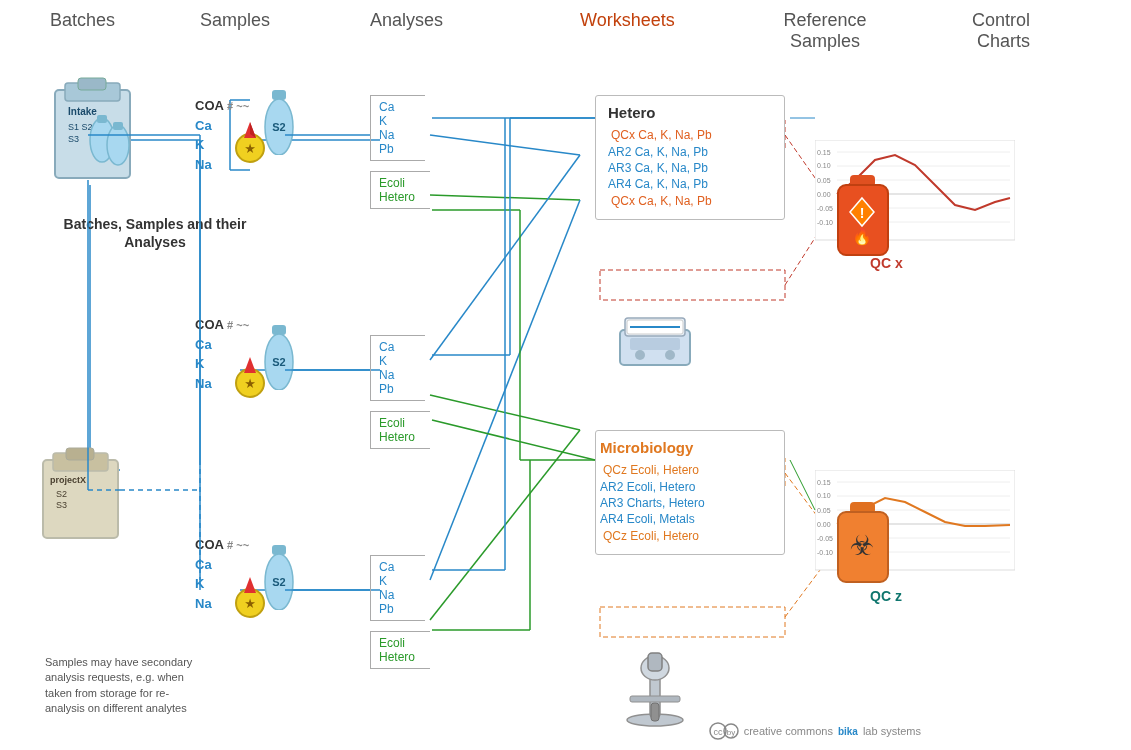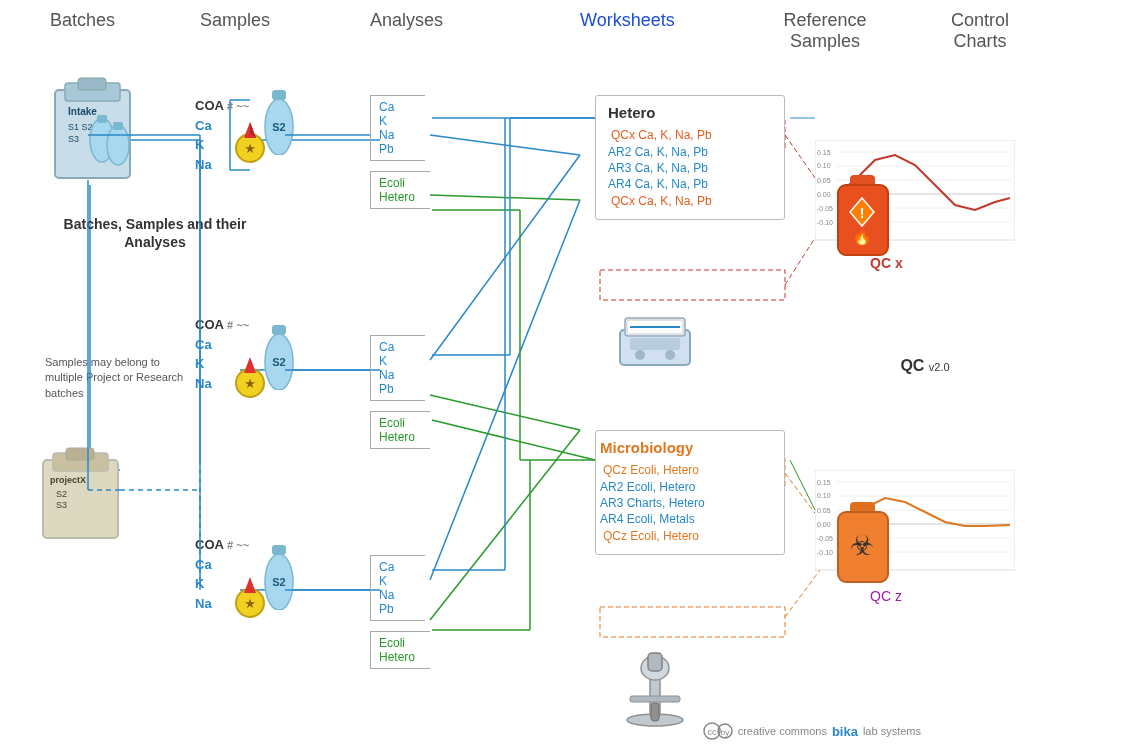--- a/index.html
+++ b/index.html
@@ -16,23 +16,23 @@
     .main-container {
       width: 941px;
       height: 750px;
       position: relative;
       background: #fff;
     }
 
     .col-batches { position: absolute; left: 50px; top: 10px; font-size: 18px; color: #555; }
     .col-samples { position: absolute; left: 200px; top: 10px; font-size: 18px; color: #555; }
     .col-analyses { position: absolute; left: 370px; top: 10px; font-size: 18px; color: #555; }
-    .col-worksheets { position: absolute; left: 580px; top: 10px; font-size: 18px; color: #1d4ed8; }
+    .col-worksheets { position: absolute; left: 580px; top: 10px; font-size: 18px; color: #c2410c; }
     .col-reference { position: absolute; left: 770px; top: 10px; font-size: 18px; color: #555; text-align: center; width: 110px; }
-    .col-control { position: absolute; left: 930px; top: 10px; font-size: 18px; color: #555; text-align: center; width: 100px; }
+    .col-control { position: absolute; left: 930px; top: 10px; font-size: 18px; color: #555; text-align: right; width: 100px; }
 
     
     .connector-svg {
       position: absolute;
       top: 0;
       left: 0;
       width: 1131px;
       height: 750px;
       pointer-events: none;
     }
@@ -347,42 +347,41 @@
 
   <div style="position:absolute; left:830px; top:497px;">
     <svg width="65" height="90" viewBox="0 0 65 90">
       <rect x="20" y="5" width="25" height="12" rx="4" fill="#e07020"></rect>
       <rect x="8" y="15" width="50" height="70" rx="8" fill="#f08030" stroke="#c06020" stroke-width="2"></rect>
 
       <text x="32" y="58" text-anchor="middle" font-size="28" fill="#333">☣</text>
     </svg>
   </div>
 
-  <div style="position:absolute; left:870px; top:588px; font-size:14px; color:#a21caf; font-weight:normal;">QC z</div>
+  <div style="position:absolute; left:870px; top:588px; font-size:14px; color:#0f766e; font-weight:bold;">QC z</div>
 
   <div style="position:absolute; left:50px; top:215px; text-align:center; width:210px;">
     <div style="font-size:14px; font-weight:bold; color:#333; line-height:1.3;">Batches, Samples and their<br>Analyses</div>
   </div>
 
-  <div style="position:absolute; left:45px; top:355px; max-width:145px; font-size:11px; color:#555; line-height:1.4;">Samples may belong to multiple Project or Research batches</div>
-
+
+  <div style="position:absolute; left:45px; top:655px; max-width:155px; font-size:11px; color:#555; line-height:1.4;">Samples may have secondary analysis requests, e.g. when taken from storage for re-analysis on different analytes</div>
 
   <div style="position:absolute; left:825px; top:355px; text-align:center; width:200px;">
-    <div style="font-size:16px; font-weight:bold; color:#333; margin-top:2px;">QC <span style="font-size:11px; font-weight:normal;">v2.0</span></div>
   </div>
 
   <div class="footer">
     <svg width="30" height="18" viewBox="0 0 30 18">
       <circle cx="9" cy="9" r="8" fill="none" stroke="#888" stroke-width="1.5"></circle>
       <text x="9" y="13" text-anchor="middle" font-size="9" fill="#888">cc</text>
       <circle cx="22" cy="9" r="7" fill="none" stroke="#888" stroke-width="1.5"></circle>
       <text x="22" y="13" text-anchor="middle" font-size="8" fill="#888">by</text>
     </svg>
     <span style="font-size:11px; color:#888;">creative commons</span>
-    <span style="font-size:13px; color:#2888c8; font-weight:bold;">bika</span>
+    <span style="font-size:10px; color:#2888c8; font-weight:bold;">bika</span>
     <span style="font-size:11px; color:#888;">lab systems</span>
   </div>
 
   <svg style="position:absolute;top:0;left:0;width:1131px;height:750px;pointer-events:none;">
 
     <line x1="88" y1="135" x2="200" y2="135" stroke="#2888c8" stroke-width="1.5"></line>
 
     <line x1="88" y1="180" x2="88" y2="490" stroke="#2888c8" stroke-width="1.5"></line>
     <line x1="88" y1="490" x2="120" y2="490" stroke="#2888c8" stroke-width="1.5" stroke-dasharray="5,4"></line>
 

